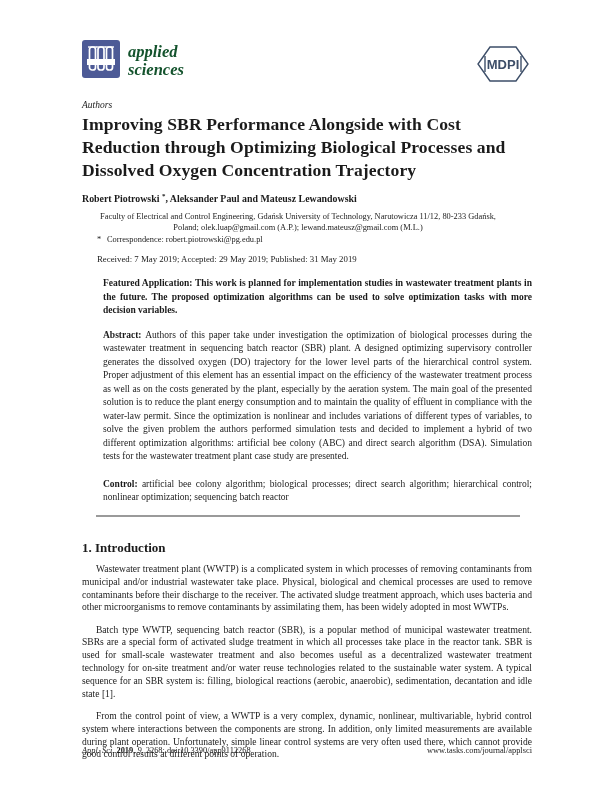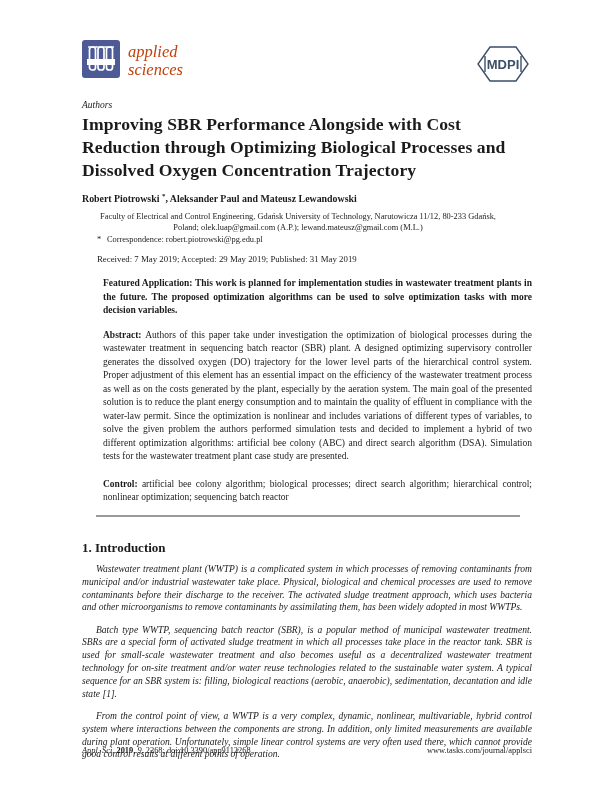--- a/index.html
+++ b/index.html
@@ -5,21 +5,21 @@
   html,body { margin:0; padding:0; background:#ffffff; }
   .page {
     position:relative; width:612px; height:792px; background:#ffffff;
     font-family:"Liberation Serif", serif; color:#1b1b1b; overflow:hidden;
   }
   .content { position:absolute; left:82px; top:40px; width:450px; }
 
   
   .masthead { display:flex; justify-content:space-between; align-items:flex-start; height:48px; }
   .brand { display:flex; gap:8px; align-items:center; }
-  .brand-text { font-style:italic; font-weight:normal; font-size:16.5px; line-height:18.5px; color:#c2410c; }
+  .brand-text { font-style:italic; font-weight:bold; font-size:16.5px; line-height:18.5px; color:#14532d; }
   .mdpi-logo { margin-top:2px;text-align:right; }
 
   
   .article-label { font-style:italic; font-size:9.5px; margin-top:12px; }
   .title { font-size:17.6px; font-weight:bold; line-height:23px; margin-top:3px; letter-spacing:0.1px; }
   .authors { font-size:9.9px; font-weight:bold; margin-top:10px; }
   .authors sup { font-size:7px; font-weight:bold; }
   .affil-block { margin-left:15px; margin-top:7px; font-size:8.4px; line-height:11px; }
   .affil-text { display:block; width:402px;text-align:center; }
   .correspondence { display:block; margin-top:1px; }
@@ -28,21 +28,21 @@
 
   
   .featured { margin-left:21px; margin-top:13px; width:429px; font-size:9.5px; line-height:13.4px; font-weight:bold; text-align:justify; }
   .abstract { margin-left:21px; margin-top:11px; width:429px; font-size:9.5px; line-height:13.5px; text-align:justify; }
   .abstract .lbl, .keywords .lbl { font-weight:bold; }
   .keywords { margin-left:21px; margin-top:14px; width:429px; font-size:9.5px; line-height:13.2px; text-align:justify; }
   .rule { margin-left:14px; margin-top:11px; width:424px; height:2px; background:#9a9a9a; }
 
   
   .section-heading { font-size:13px; font-weight:bold; margin-top:23px; }
-  .para { width:450px; font-size:9.55px; line-height:12.8px; text-align:justify; text-indent:14px; margin-top:0;font-style:italic; }
+  .para { width:450px; font-size:9.55px; line-height:12.8px; text-align:justify; text-indent:14px; margin-top:0; }
   .para.first { margin-top:7px; }
 
   
   .footer { position:absolute; left:82px; top:746px; width:450px; display:flex; justify-content:space-between; font-size:8.4px; }
   .it { font-style:italic; }
   .bd { font-weight:bold; }
 </style>
 </head>
 <body>
 

